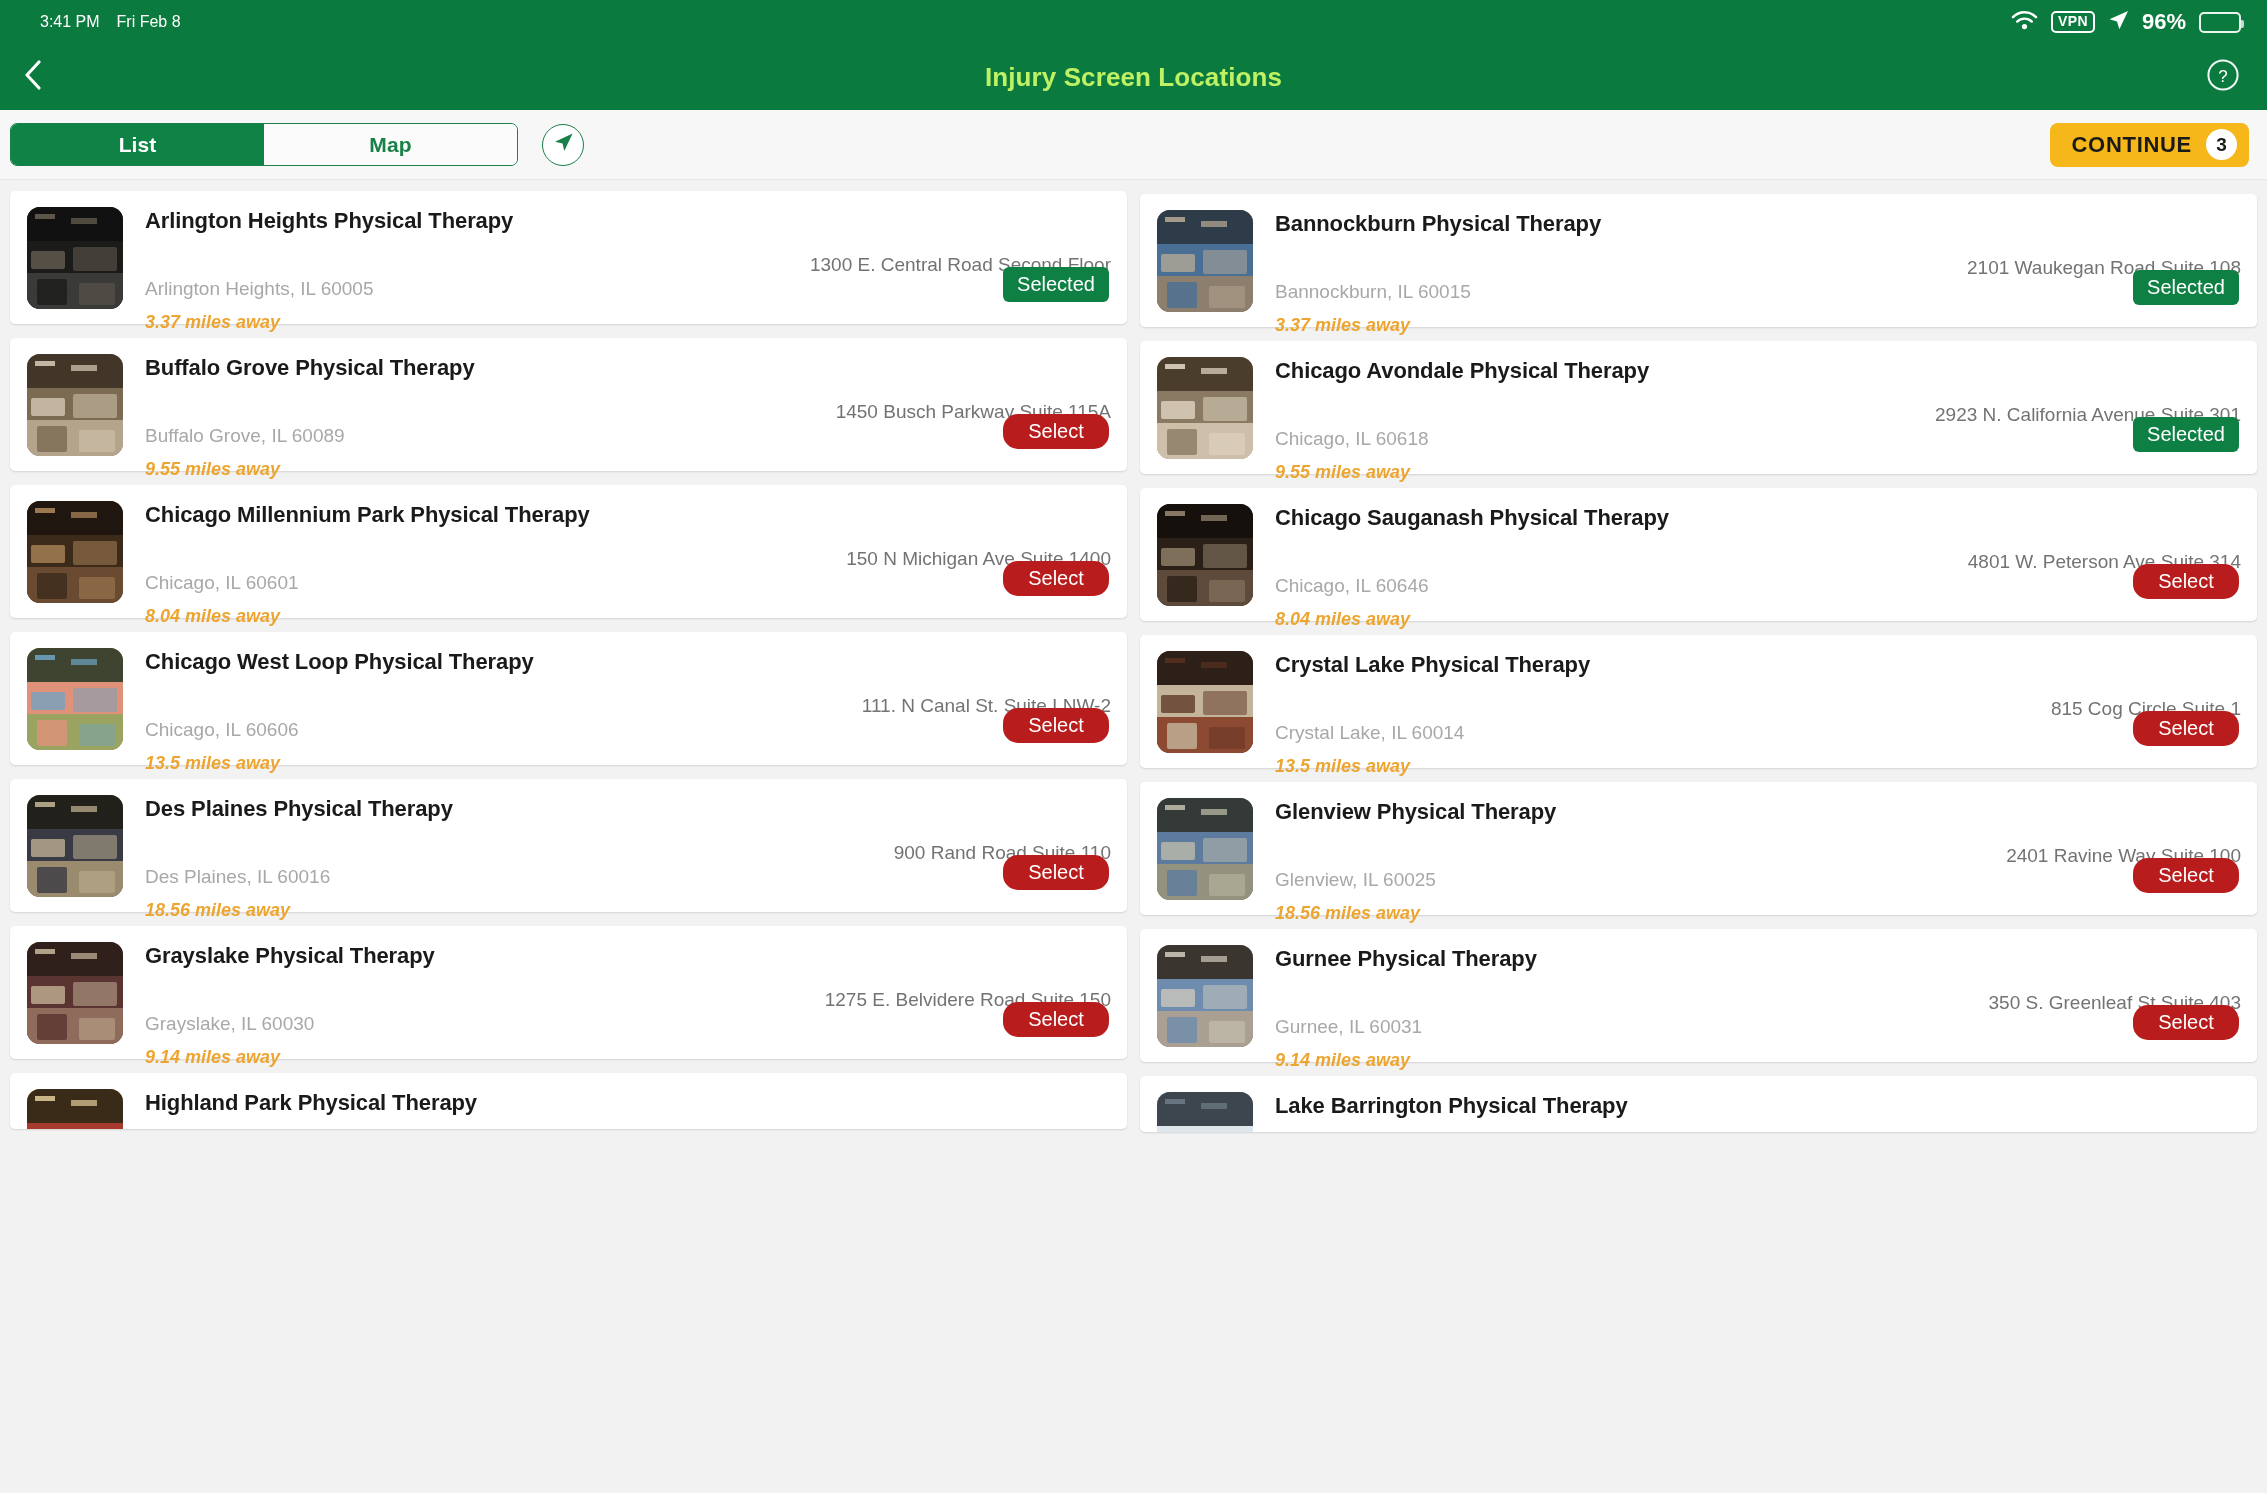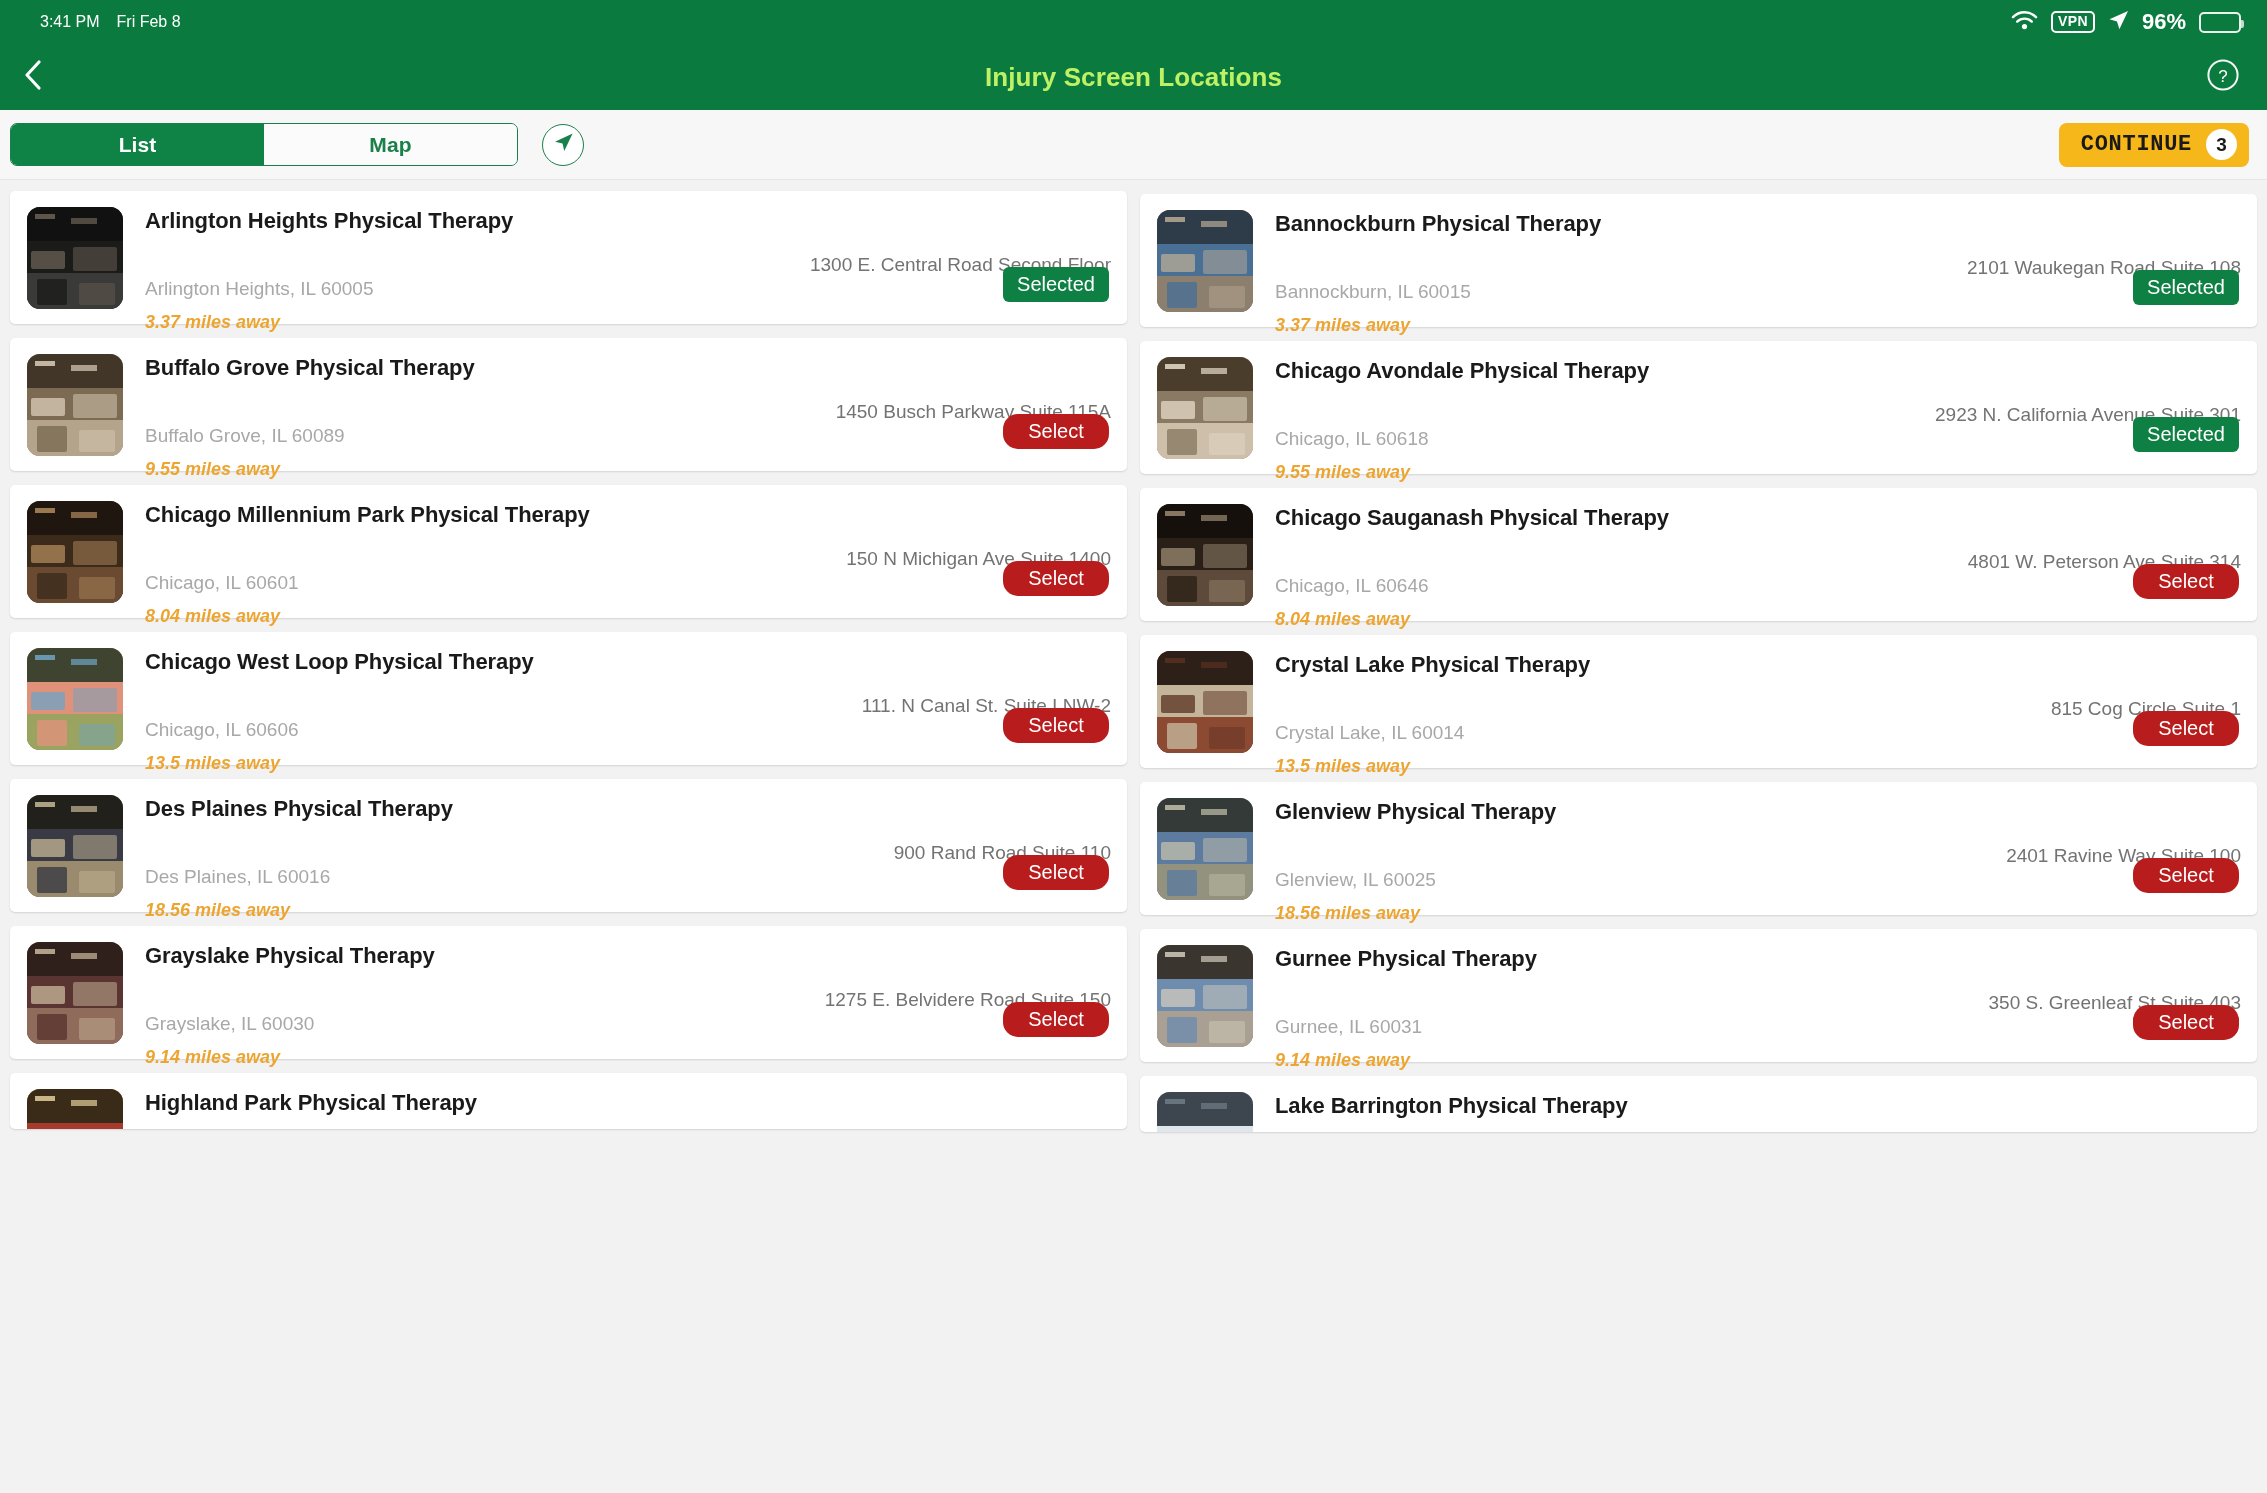--- a/index.html
+++ b/index.html
@@ -132,21 +132,20 @@
     align-items: center;
     gap: 14px;
     padding: 0 12px 0 22px;
     cursor: pointer;
   }
   .continue-label {
     font-size: 22px;
     font-weight: 700;
     color: #1a1a1a;
     letter-spacing: .7px;
-    font-family: Liberation Mono, monospace;
   }
   .continue-badge {
     width: 31px; height: 31px;
     background: #ffffff;
     border-radius: 50%;
     display: flex; align-items: center; justify-content: center;
     font-size: 19px;
     font-weight: 700;
     color: #1a1a1a;
   }

